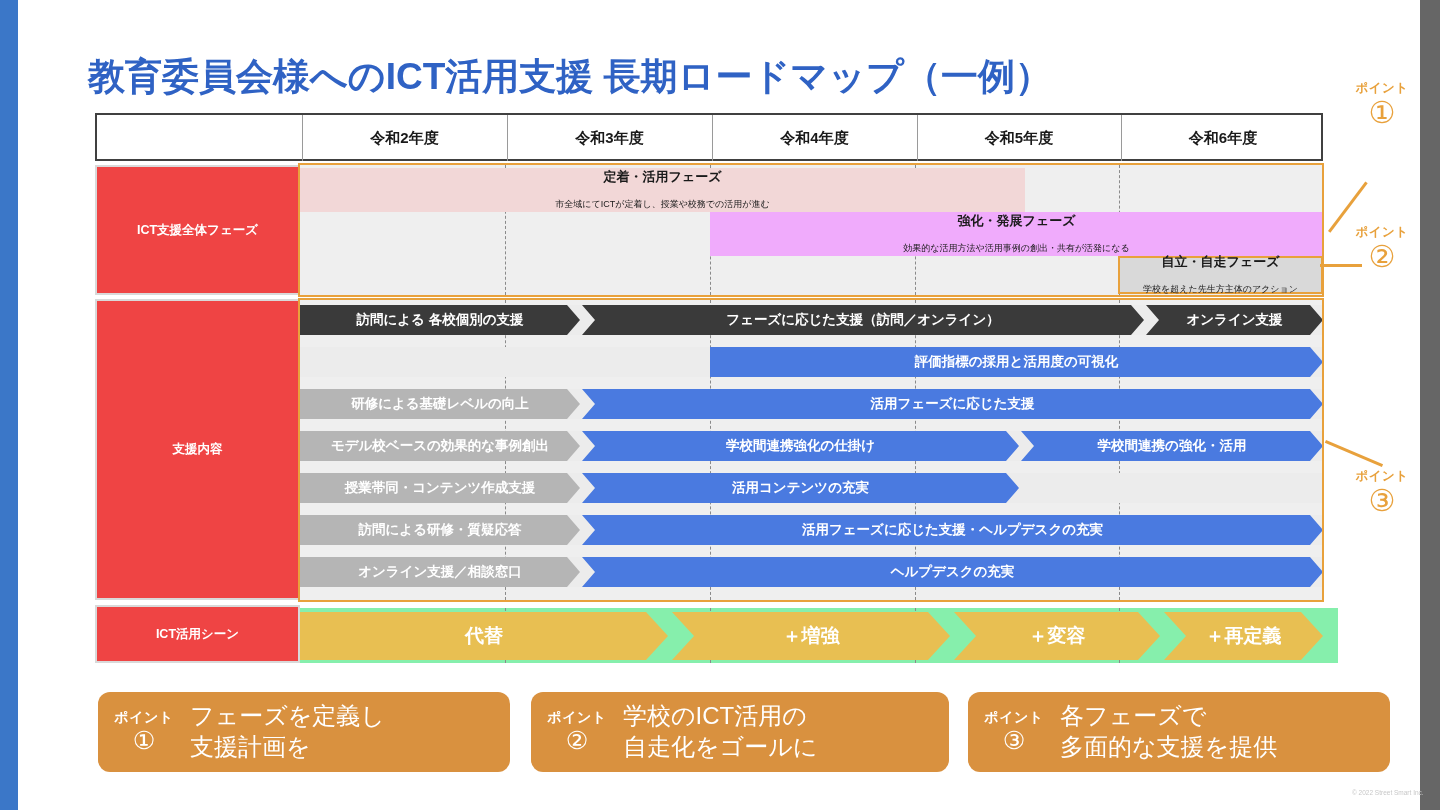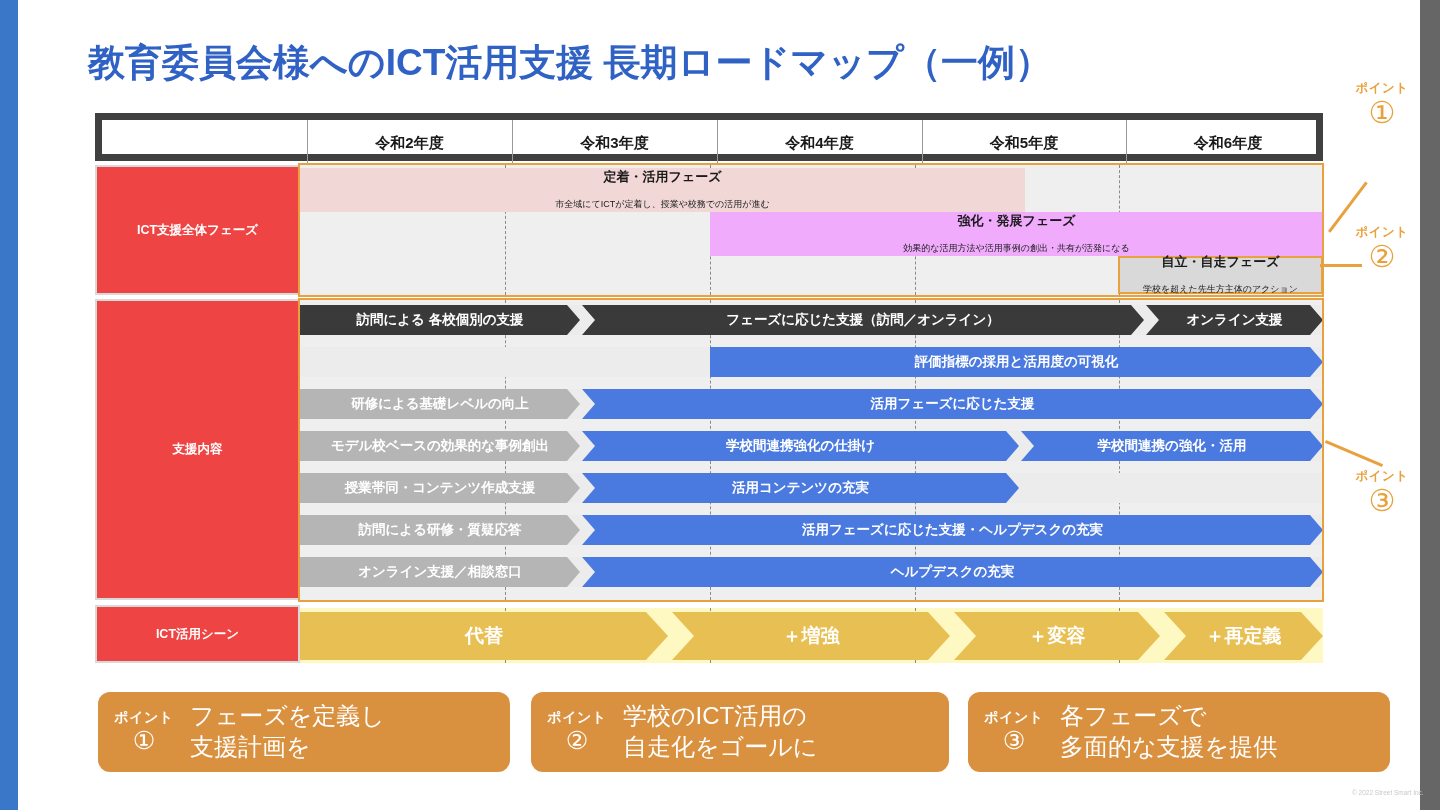--- a/index.html
+++ b/index.html
@@ -8,30 +8,30 @@
     background:#ffffff;
     font-family:"Liberation Sans","DejaVu Sans",sans-serif;
     overflow:hidden;position:relative;
   }
   #stage{position:absolute;left:0;top:0;width:1440px;height:810px;}
 
   .edge-left{position:absolute;left:0;top:0;width:18px;height:810px;background:#3b77c8;}
   .edge-right{position:absolute;left:1420px;top:0;width:20px;height:810px;background:#666666;}
 
   .title{
-    position:absolute;left:88px;top:38px;
+    position:absolute;left:88px;top:52px;
     font-size:37px;font-weight:bold;color:#2f62c4;
     letter-spacing:0px;white-space:nowrap;
   }
 
   
   .tbl{position:absolute;left:95px;top:113px;width:1228px;height:550px;}
 
   .hdr{position:absolute;left:0;top:0;width:1228px;height:48px;
-       border:7px solid #404040;box-sizing:border-box;background:#fff;}
+       border:2px solid #404040;box-sizing:border-box;background:#fff;}
   .hdr-cell{position:absolute;top:0;height:46px;display:flex;align-items:center;
             justify-content:center;font-size:15px;font-weight:bold;color:#1a1a1a;}
   .hdr-sep{position:absolute;top:0;width:1px;height:46px;background:#9a9a9a;}
 
   .rowlabel{position:absolute;left:0;background:#ef4444;color:#fff;
             display:flex;align-items:center;justify-content:center;
             font-size:12.5px;font-weight:bold;border:2px solid #d9d9d9;box-sizing:border-box;}
 
   
   .phase-area{position:absolute;left:205px;top:52px;width:1023px;height:130px;background:#efefef;}
@@ -46,21 +46,21 @@
 
   .chev{position:absolute;height:30px;display:flex;align-items:center;justify-content:center;
         color:#ffffff;font-size:13.5px;font-weight:bold;white-space:nowrap;}
   .chev.dark{background:#3a3a3a;}
   .chev.gray{background:#b5b5b5;}
   .chev.blue{background:#4a7ae0;}
   .chev.point{clip-path:polygon(0 0, calc(100% - 13px) 0, 100% 50%, calc(100% - 13px) 100%, 0 100%);}
   .chev.notch{clip-path:polygon(0 0, calc(100% - 13px) 0, 100% 50%, calc(100% - 13px) 100%, 0 100%, 13px 50%);}
 
   
-  .scene-area{position:absolute;left:205px;top:495px;width:1023px;height:55px;background:#fef9c3;}
+  .scene-area{position:absolute;left:205px;top:495px;width:1023px;height:55px;background:#86efac;padding-left:15px;}
   .scene{position:absolute;top:4px;height:48px;background:#e8bf52;
          display:flex;align-items:center;justify-content:center;
          color:#ffffff;font-size:19px;font-weight:bold;white-space:nowrap;}
   .scene.point{clip-path:polygon(0 0, calc(100% - 22px) 0, 100% 50%, calc(100% - 22px) 100%, 0 100%);}
   .scene.notch{clip-path:polygon(0 0, calc(100% - 22px) 0, 100% 50%, calc(100% - 22px) 100%, 0 100%, 22px 50%);}
 
   
   .vdash{position:absolute;width:0;border-left:1px dashed #8a8a8a;}
 
   

